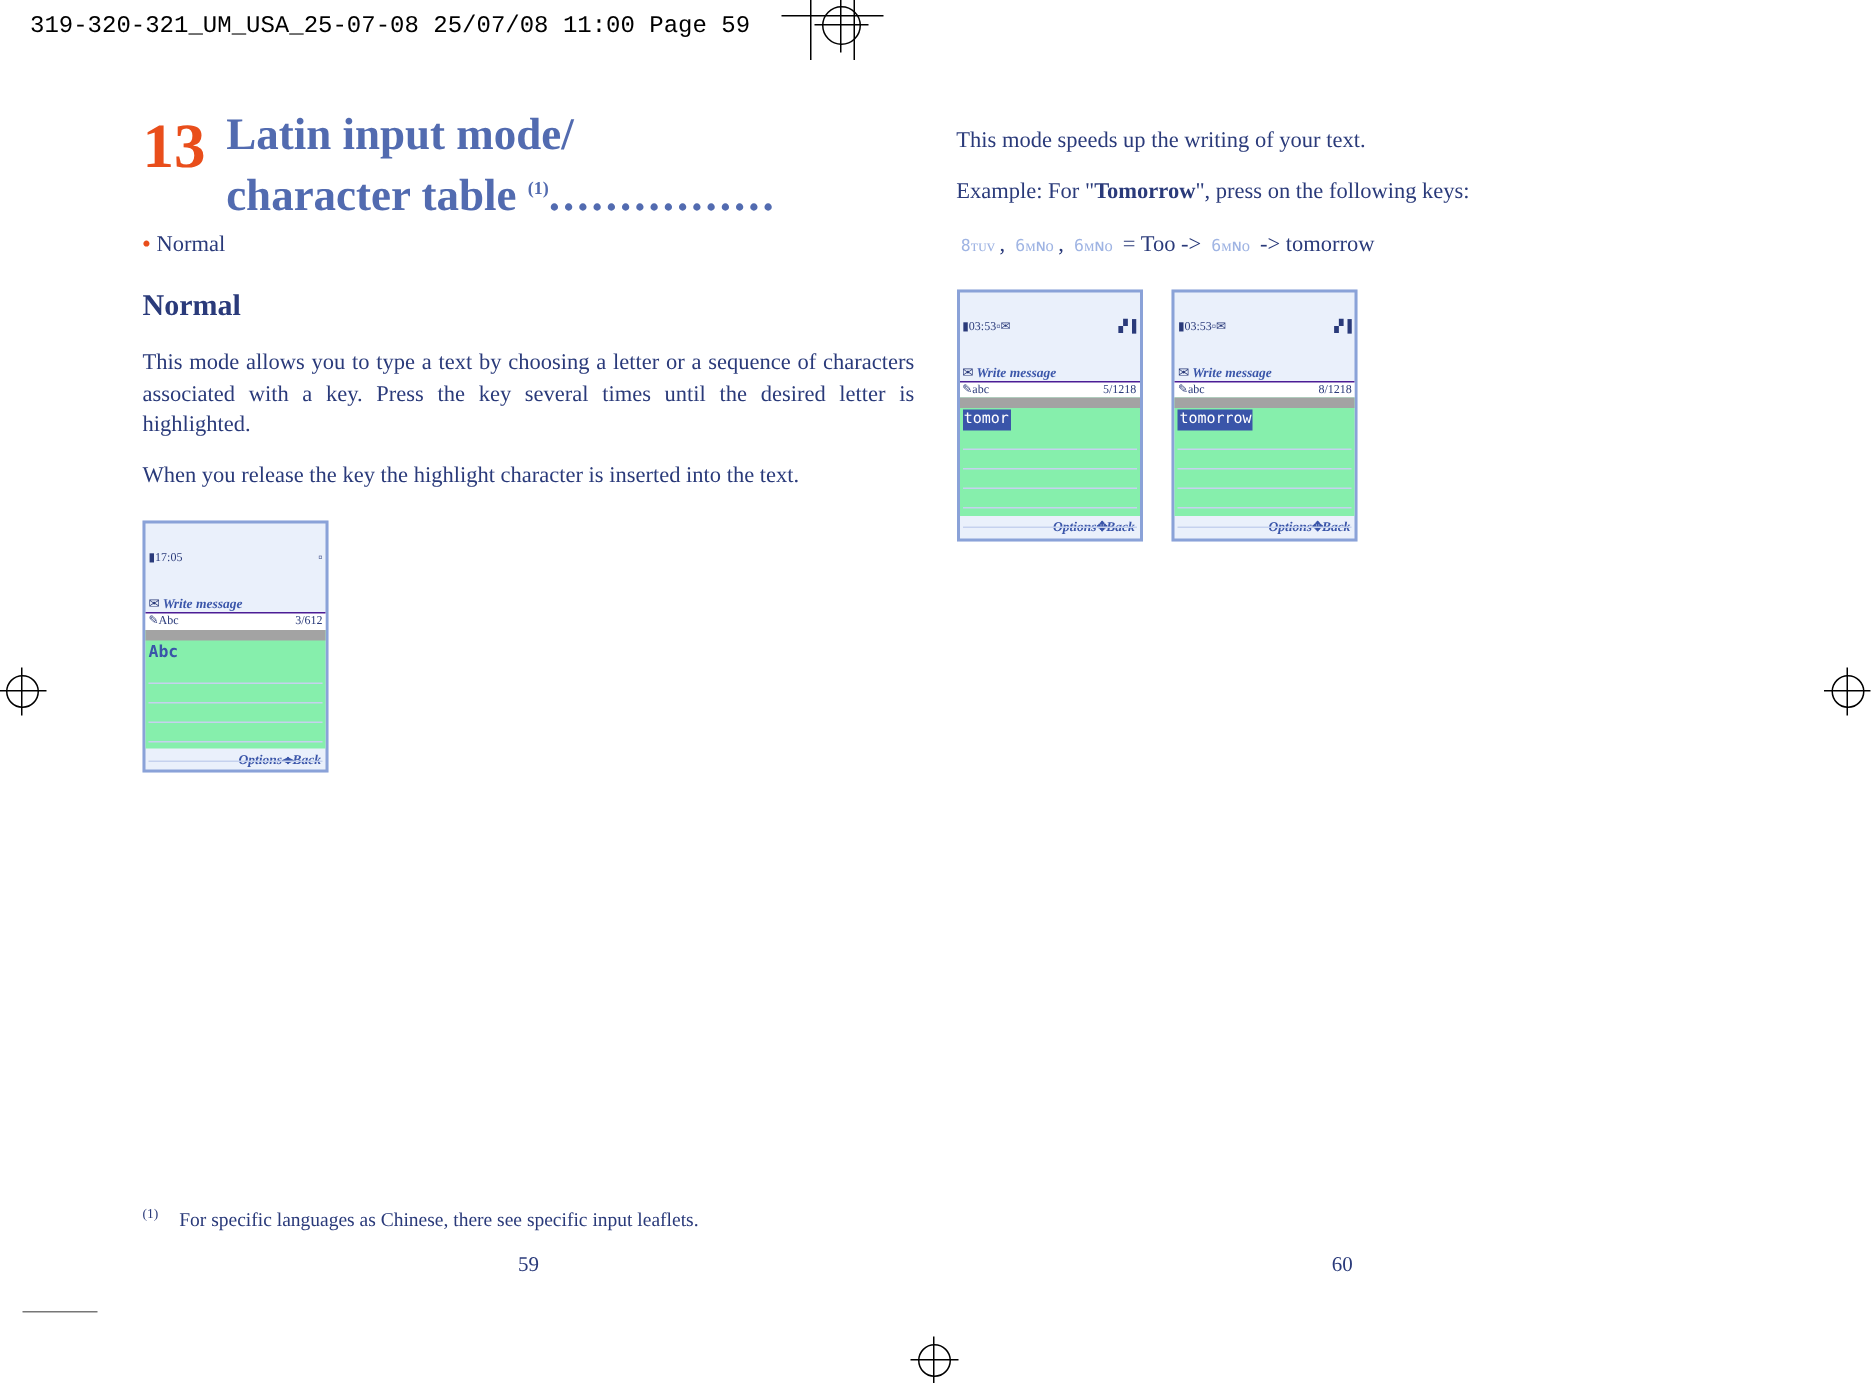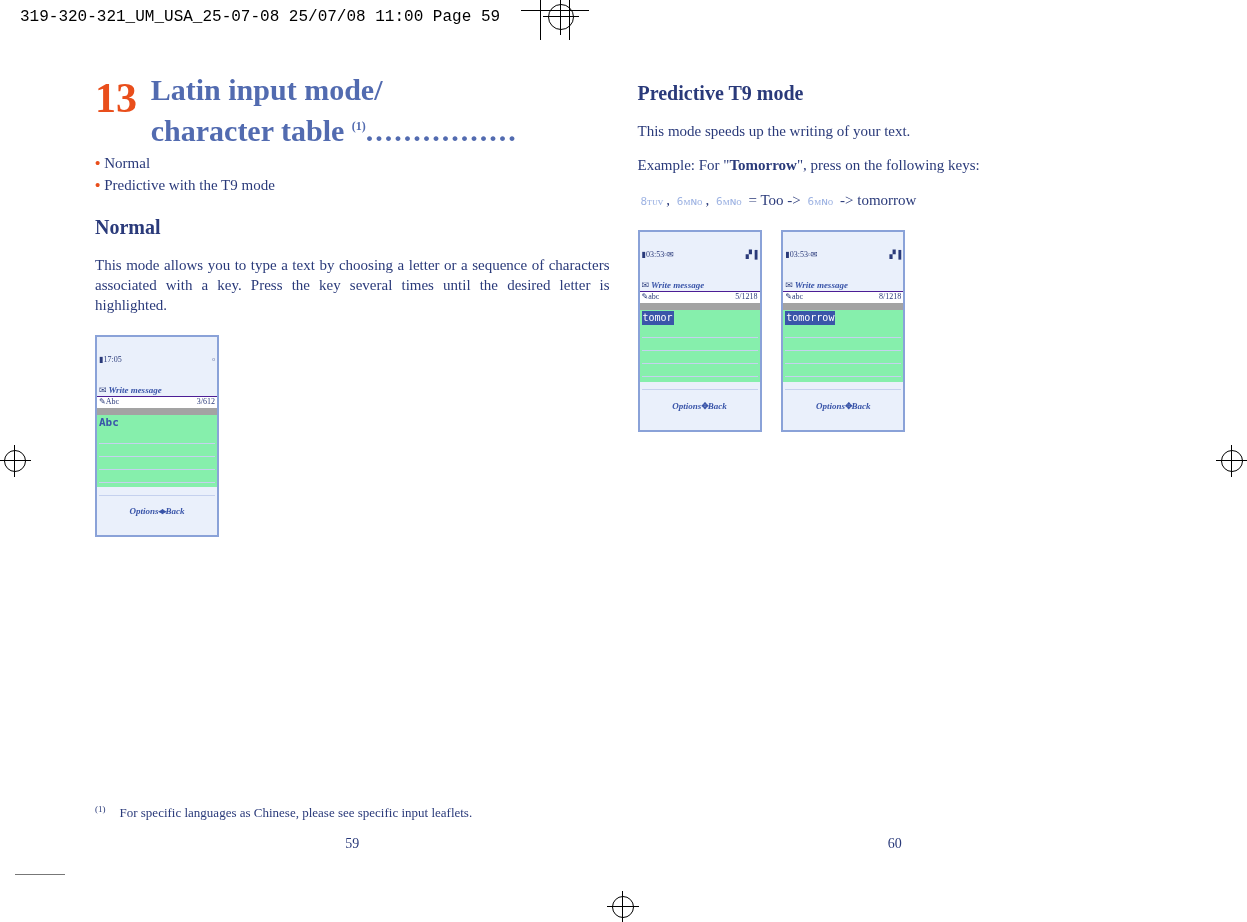--- a/index.html
+++ b/index.html
@@ -124,21 +124,21 @@
   }
   .phone .status { display:flex; justify-content:space-between; padding:18px 2px; font-size:8px;}
   .phone .title-row { display:flex; align-items:center; gap:2px; padding:0 2px;}
   .phone .title-row .env { font-size:9px; }
   .phone .title-row .wm { font-style: italic; font-weight: bold; color:#3a55a9;}
   .phone .mode-row { display:flex; justify-content:space-between; padding:0 2px; background:#fff; border-top:1px solid #4c1d95; font-size:8px;}
   .phone .text-area { height: 70px; background:#86efac; border-top:7px solid #a3a3a3; padding:1px 2px; position:relative;}
   .phone .text-area .hl { display:inline-block; background:#3a55a9; color:#fff; font-family:monospace; font-size:10px; padding:0 1px;}
   .phone .text-area .hl-normal { background:none; color:#3a55a9; font-family:monospace; font-size:11px; font-weight:bold;}
   .phone .text-area .lines div { border-bottom: 1px solid #c5d1ee; height: 12px;}
-  .phone .softkeys { display:flex; justify-content:center; align-items:center; padding:18px 3px; font-style:italic; font-weight:bold; color:#3a55a9;}
+  .phone .softkeys { display:flex; justify-content:flex-end; align-items:center; padding:1px 3px; font-style:italic; font-weight:bold; color:#3a55a9;}
   .phone .softkeys .nav { font-style:normal; font-size:9px; letter-spacing:-1px;}
   .key-icon {
     display:inline-block;
     font-family: monospace;
     font-size: 11px;
     color:#9fb4e3;
     border: 1px solid transparent;
     padding: 0 2px;
   }
   .footnote { font-size: 13px; position:absolute; bottom: 40px; left:0; right:0;}
@@ -162,24 +162,24 @@
   <div class="page">
     <div>
       <span class="chapter-num">13</span>
       <span class="chapter-title">
         <span>Latin input mode/</span><br>
         <span>character table </span><span class="sup">(1)</span><span class="dots">................</span>
       </span>
     </div>
 
     <div class="body-text" style="margin:2px 0;"><span class="bullet">•</span><span>Normal</span></div>
-    <div class="body-text" style="margin:2px 0;"><span class="bullet">•</span><span>Predictive with the T9 mode</span></div>
 
     <div class="section-h">Normal</div>
     <p class="body-text" style="text-align:justify;">This mode allows you to type a text by choosing a letter or a sequence of characters associated with a key. Press the key several times until the desired letter is highlighted.</p>
+    <p class="body-text">When you release the key the highlight character is inserted into the text.</p>
 
     
     <div class="phone">
       <div class="status">
           <span>▮<span>17:05</span></span>
           <span>▫</span>
         </div>
       <div class="title-row">
           <span class="env">✉</span>
           <span class="wm">Write message</span>
@@ -199,28 +199,27 @@
           </div>
       </div>
       <div class="softkeys">
         <span>Options</span>
         <span class="nav">◂▸</span>
         <span>Back</span>
       </div>
     </div>
 
     <div class="footnote">
-      <span class="marker">(1)</span><span>For specific languages as Chinese, please see specific input leaflets.</span>
+      <span class="marker">(1)</span><span>For specific languages as Chinese, there see specific input leaflets.</span>
     </div>
     <div class="page-num">59</div>
     <hr class="cut">
   </div>
 
   <div class="page">
-    <div class="section-h" style="margin-top:10px;">Predictive T9 mode</div>
     <p class="body-text">This mode speeds up the writing of your text.</p>
     <p class="body-text">
       <span>Example: For "</span><span class="bold">Tomorrow</span><span>", press on the following keys:</span>
     </p>
     <p class="body-text">
       <span class="key-icon">8ᴛᴜᴠ</span>, <span class="key-icon">6ᴍɴᴏ</span>, <span class="key-icon">6ᴍɴᴏ</span> <span>= Too -&gt;</span> <span class="key-icon">6ᴍɴᴏ</span> <span>-&gt; tomorrow</span>
     </p>
 
     
     <div class="phone">

